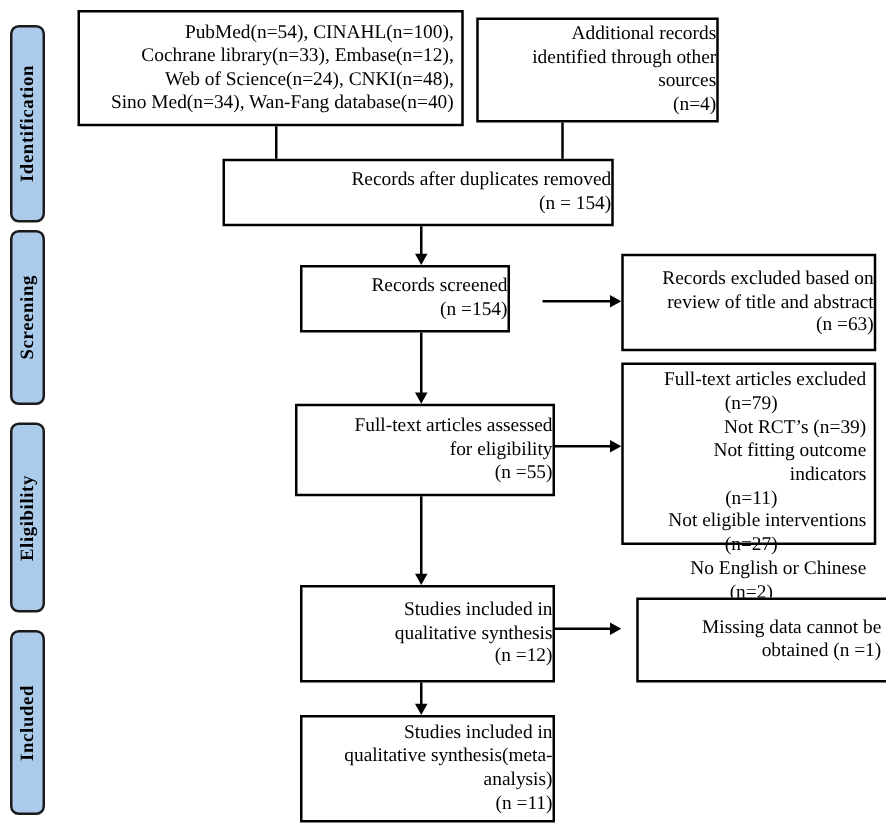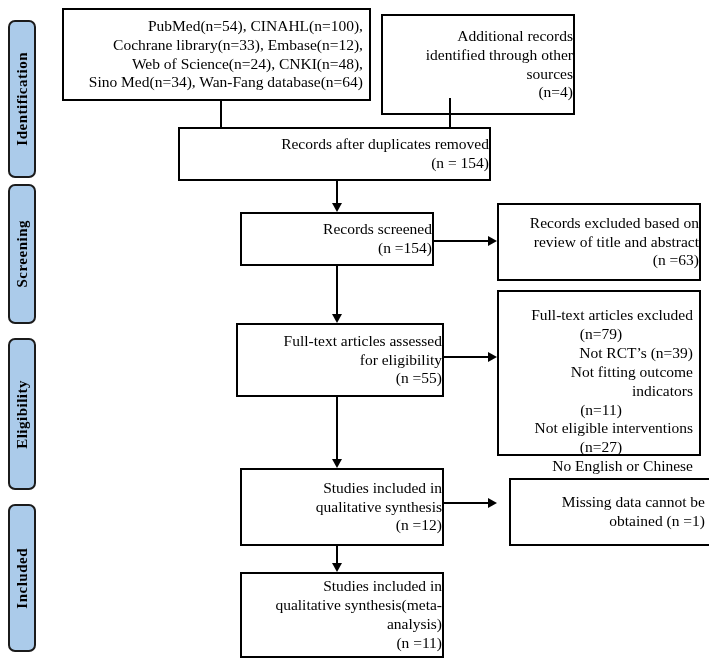--- a/index.html
+++ b/index.html
@@ -81,53 +81,53 @@
     <span>Eligibility</span>
   </div>
   <div class="stage" style="top:504px;height:148px;">
     <span>Included</span>
   </div>
 
   <div class="fbox left" style="left:62px;top:8px;width:309px;height:93px;">
     <div class="ln">PubMed(n=54), CINAHL(n=100),</div>
     <div class="ln">Cochrane library(n=33), Embase(n=12),</div>
     <div class="ln">Web of Science(n=24), CNKI(n=48),</div>
-    <div class="ln">Sino Med(n=34), Wan-Fang database(n=64)</div>
+    <div class="ln">Sino Med(n=34), Wan-Fang database(n=40)</div>
   </div>
 
-  <div class="fbox center" style="left:381px;top:14px;width:194px;height:101px;">
+  <div class="fbox center" style="left:381px;top:14px;width:194px;height:84px;">
     <div class="ln">Additional records</div>
     <div class="ln">identified through other</div>
     <div class="ln">sources</div>
     <div class="ln">(n=4)</div>
   </div>
 
   <div class="fbox center" style="left:178px;top:127px;width:313px;height:54px;">
     <div class="ln">Records after duplicates removed</div>
     <div class="ln">(n = 154)</div>
   </div>
 
-  <div class="fbox center" style="left:240px;top:212px;width:194px;height:54px;">
+  <div class="fbox center" style="left:240px;top:212px;width:168px;height:54px;">
     <div class="ln">Records screened</div>
     <div class="ln">(n =154)</div>
   </div>
 
   <div class="fbox center" style="left:497px;top:203px;width:204px;height:78px;padding-left:16px;">
     <div class="ln">Records excluded based on</div>
     <div class="ln">review of title and abstract</div>
     <div class="ln">(n =63)</div>
   </div>
 
   <div class="fbox center" style="left:236px;top:323px;width:208px;height:74px;">
     <div class="ln">Full-text articles assessed</div>
     <div class="ln">for eligibility</div>
     <div class="ln">(n =55)</div>
   </div>
 
-  <div class="fbox left" style="left:497px;top:290px;width:204px;height:166px;justify-content:flex-start;padding-top:14px;">
+  <div class="fbox left" style="left:497px;top:290px;width:204px;height:146px;justify-content:flex-start;padding-top:3px;">
     <div class="ln">Full-text articles excluded</div>
     <div class="ln c">(n=79)</div>
     <div class="ln">Not RCT’s (n=39)</div>
     <div class="ln">Not fitting outcome indicators</div>
     <div class="ln c">(n=11)</div>
     <div class="ln">Not eligible interventions</div>
     <div class="ln c">(n=27)</div>
     <div class="ln">No English or Chinese</div>
     <div class="ln c">(n=2)</div>
   </div>

